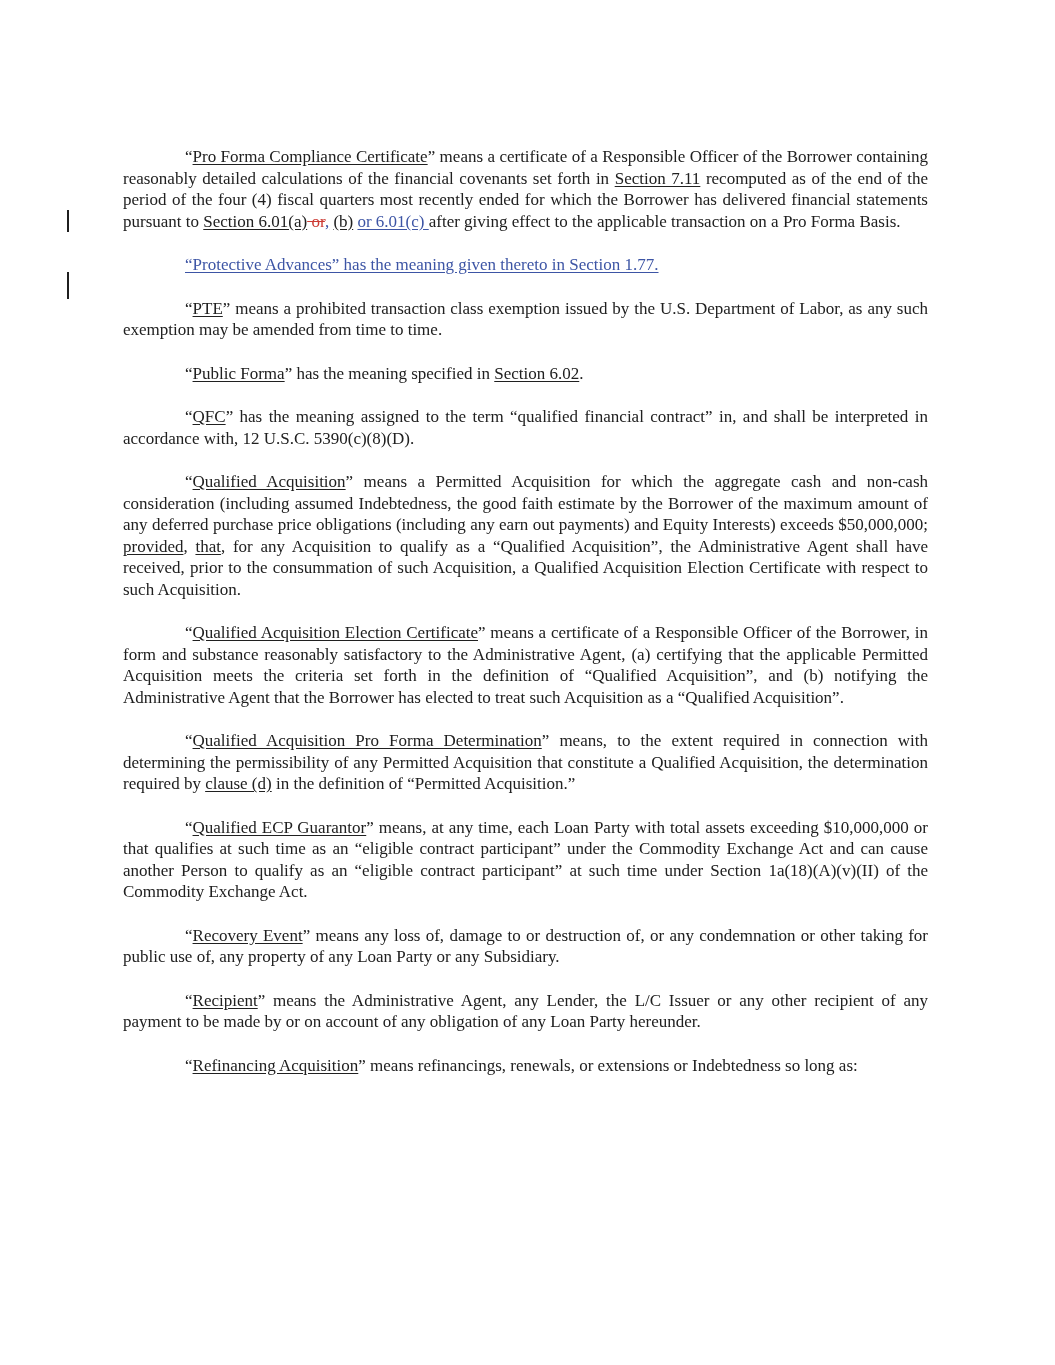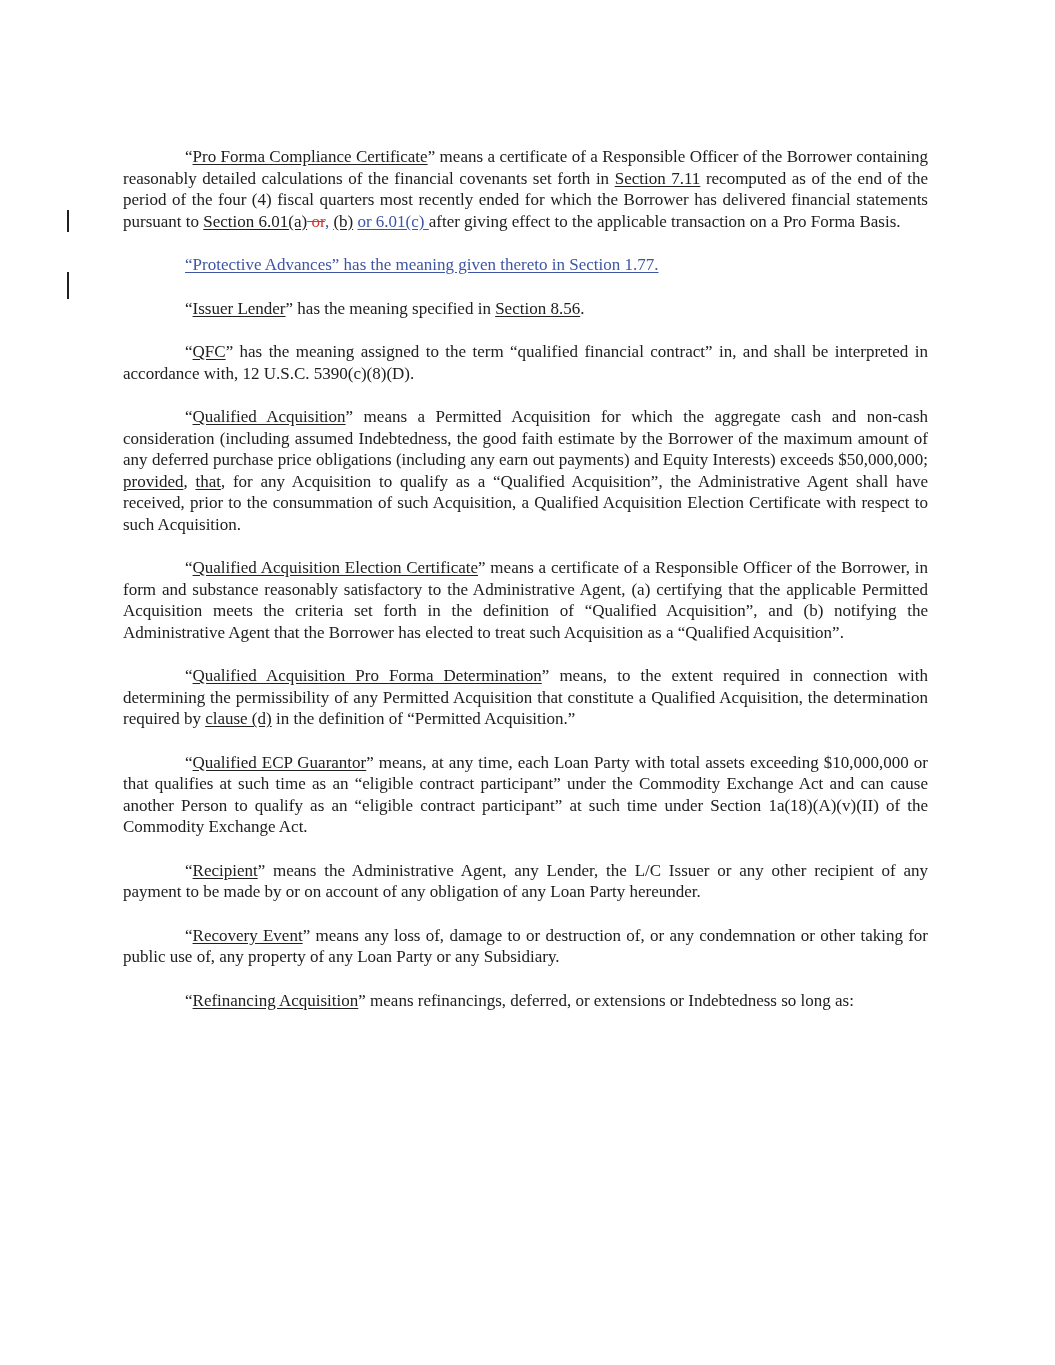--- a/index.html
+++ b/index.html
@@ -60,26 +60,27 @@
 
 <div class="page">
 
   <div class="change-bar bar-1"></div>
   <div class="change-bar bar-2"></div>
   <div class="change-bar bar-3"></div>
 
   <div class="content">
     <p class="para"><span class="seg-n">“</span><span class="seg-u">Pro Forma Compliance Certificate</span><span class="seg-n">” means a certificate of a Responsible Officer of the Borrower containing reasonably detailed calculations of the financial covenants set forth in </span><span class="seg-u">Section 7.11</span><span class="seg-n"> recomputed as of the end of the period of the four (4) fiscal quarters most recently ended for which the Borrower has delivered financial statements pursuant to </span><span class="seg-u">Section 6.01(a)</span><span class="seg-del"> or</span><span class="seg-ins">,</span><span class="seg-n"> </span><span class="seg-u">(b)</span><span class="seg-n"> </span><span class="seg-ins">or 6.01(c) </span><span class="seg-n">after giving effect to the applicable transaction on a Pro Forma Basis.</span></p>
     <p class="para"><span class="seg-ins">“Protective Advances” has the meaning given thereto in Section 1.77.</span></p>
-    <p class="para"><span class="seg-n">“</span><span class="seg-u">Issuer Lender</span><span class="seg-n">” has the meaning specified in </span><span class="seg-u">Section 8.56</span><span class="seg-n">.</span></p>
+    <p class="para"><span class="seg-n">“</span><span class="seg-u">PTE</span><span class="seg-n">” means a prohibited transaction class exemption issued by the U.S. Department of Labor, as any such exemption may be amended from time to time.</span></p>
+    <p class="para"><span class="seg-n">“</span><span class="seg-u">Public Forma</span><span class="seg-n">” has the meaning specified in </span><span class="seg-u">Section 6.02</span><span class="seg-n">.</span></p>
     <p class="para"><span class="seg-n">“</span><span class="seg-u">QFC</span><span class="seg-n">” has the meaning assigned to the term “qualified financial contract” in, and shall be interpreted in accordance with, 12 U.S.C. 5390(c)(8)(D).</span></p>
     <p class="para"><span class="seg-n">“</span><span class="seg-u">Qualified Acquisition</span><span class="seg-n">” means a Permitted Acquisition for which the aggregate cash and non-cash consideration (including assumed Indebtedness, the good faith estimate by the Borrower of the maximum amount of any deferred purchase price obligations (including any earn out payments) and Equity Interests) exceeds $50,000,000; </span><span class="seg-u">provided</span><span class="seg-n">, </span><span class="seg-u">that</span><span class="seg-n">, for any Acquisition to qualify as a “Qualified Acquisition”, the Administrative Agent shall have received, prior to the consummation of such Acquisition, a Qualified Acquisition Election Certificate with respect to such Acquisition.</span></p>
     <p class="para"><span class="seg-n">“</span><span class="seg-u">Qualified Acquisition Election Certificate</span><span class="seg-n">” means a certificate of a Responsible Officer of the Borrower, in form and substance reasonably satisfactory to the Administrative Agent, (a) certifying that the applicable Permitted Acquisition meets the criteria set forth in the definition of “Qualified Acquisition”, and (b) notifying the Administrative Agent that the Borrower has elected to treat such Acquisition as a “Qualified Acquisition”.</span></p>
     <p class="para"><span class="seg-n">“</span><span class="seg-u">Qualified Acquisition Pro Forma Determination</span><span class="seg-n">” means, to the extent required in connection with determining the permissibility of any Permitted Acquisition that constitute a Qualified Acquisition, the determination required by </span><span class="seg-u">clause (d)</span><span class="seg-n"> in the definition of “Permitted Acquisition.”</span></p>
     <p class="para"><span class="seg-n">“</span><span class="seg-u">Qualified ECP Guarantor</span><span class="seg-n">” means, at any time, each Loan Party with total assets exceeding $10,000,000 or that qualifies at such time as an “eligible contract participant” under the Commodity Exchange Act and can cause another Person to qualify as an “eligible contract participant” at such time under Section 1a(18)(A)(v)(II) of the Commodity Exchange Act.</span></p>
+    <p class="para"><span class="seg-n">“</span><span class="seg-u">Recovery Event</span><span class="seg-n">” means any loss of, damage to or destruction of, or any condemnation or other taking for public use of, any property of any Loan Party or any Subsidiary.</span></p>
     <p class="para"><span class="seg-n">“</span><span class="seg-u">Recipient</span><span class="seg-n">” means the Administrative Agent, any Lender, the L/C Issuer or any other recipient of any payment to be made by or on account of any obligation of any Loan Party hereunder.</span></p>
-    <p class="para"><span class="seg-n">“</span><span class="seg-u">Recovery Event</span><span class="seg-n">” means any loss of, damage to or destruction of, or any condemnation or other taking for public use of, any property of any Loan Party or any Subsidiary.</span></p>
-    <p class="para"><span class="seg-n">“</span><span class="seg-u">Refinancing Acquisition</span><span class="seg-n">” means refinancings, deferred, or extensions or Indebtedness so long as:</span></p>
+    <p class="para"><span class="seg-n">“</span><span class="seg-u">Refinancing Acquisition</span><span class="seg-n">” means refinancings, renewals, or extensions or Indebtedness so long as:</span></p>
   </div>
 
   <div class="footer"><span class="seg-hy">-</span><span class="seg-n">31</span><span class="seg-hy">-</span></div>
 
 </div>
 
 </body></html>

